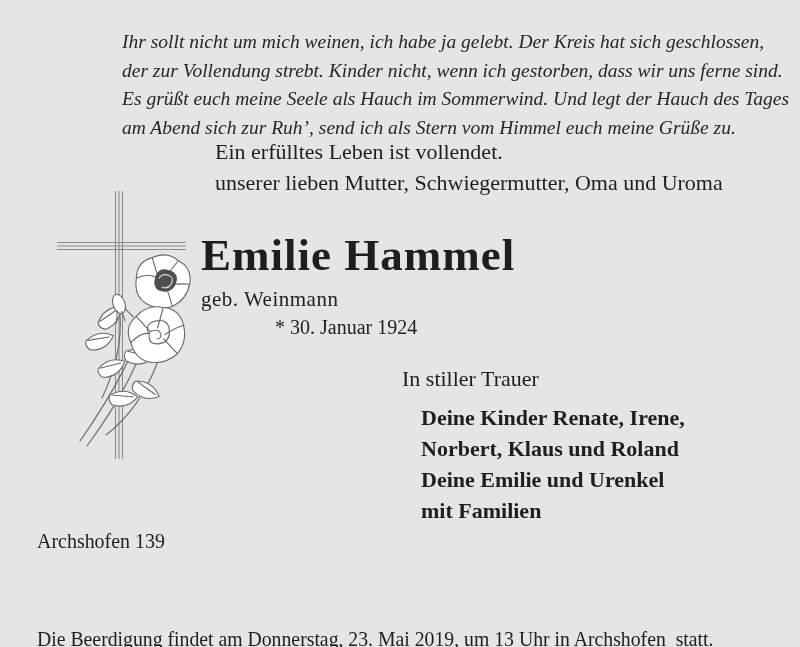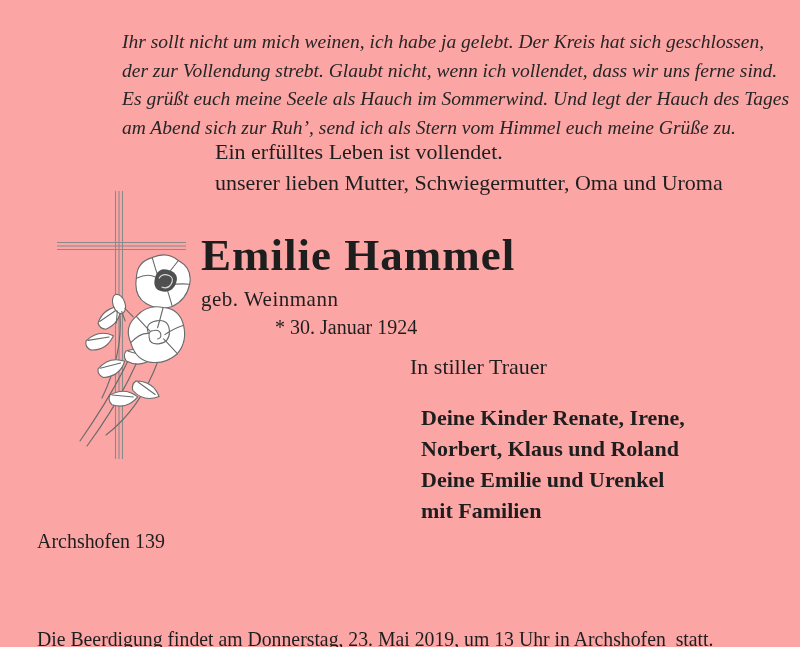--- a/index.html
+++ b/index.html
@@ -1,19 +1,19 @@
 <!DOCTYPE html>
 <html><head>
 <meta charset="utf-8">
 <style>
   html,body{margin:0;padding:0;background:#ffffff;}
   .page{
     position:relative;
     width:800px;height:647px;
-    background:#fca5a5;
+    background:#e5e5e5;
     font-family:"Liberation Serif", serif;
     color:#1e1e1e;
     overflow:hidden;
   }
   .abs{position:absolute;}
   .poem{
     left:122px;top:28px;width:648px;
     font-style:italic;
     font-size:19.5px;line-height:28.5px;
     color:#262626;
@@ -40,23 +40,22 @@
     letter-spacing:0.5px;
   }
   .date{
     top:316px;
     font-size:20px;
     white-space:nowrap;
   }
   .birth{left:275px;text-align:center;}
   .death{left:504px;}
   .mourning-label{
-    left:402px;top:354px;
+    left:402px;top:366px;
     font-size:22px;
-    margin-left:8px;
   }
   .mourners{
     left:421px;top:402px;
     font-size:22px;font-weight:bold;
     line-height:31px;
     white-space:nowrap;
   }
   .address{
     left:37px;top:529px;
     font-size:21px;
@@ -71,21 +70,21 @@
   }
   .artwork{left:40px;top:183px;}
 </style>
 </head>
 <body>
 
 <div class="page">
 
   <div class="abs poem">
     <div>Ihr sollt nicht um mich weinen, ich habe ja gelebt. Der Kreis hat sich geschlossen,</div>
-    <div>der zur Vollendung strebt. Glaubt nicht, wenn ich vollendet, dass wir uns ferne sind.</div>
+    <div>der zur Vollendung strebt. Kinder nicht, wenn ich gestorben, dass wir uns ferne sind.</div>
     <div>Es grüßt euch meine Seele als Hauch im Sommerwind. Und legt der Hauch des Tages</div>
     <div>am Abend sich zur Ruh’, send ich als Stern vom Himmel euch meine Grüße zu.</div>
   </div>
 
   <svg class="abs artwork" width="200" height="290" viewBox="0 0 200 290">
     <g stroke="#8a8a8a" stroke-width="1.1" fill="none">
       <line x1="75.5" y1="8" x2="75.5" y2="276"></line>
       <line x1="79" y1="8" x2="79" y2="276"></line>
       <line x1="82.5" y1="8" x2="82.5" y2="276"></line>
       <line x1="17" y1="59.5" x2="146" y2="59.5"></line>

